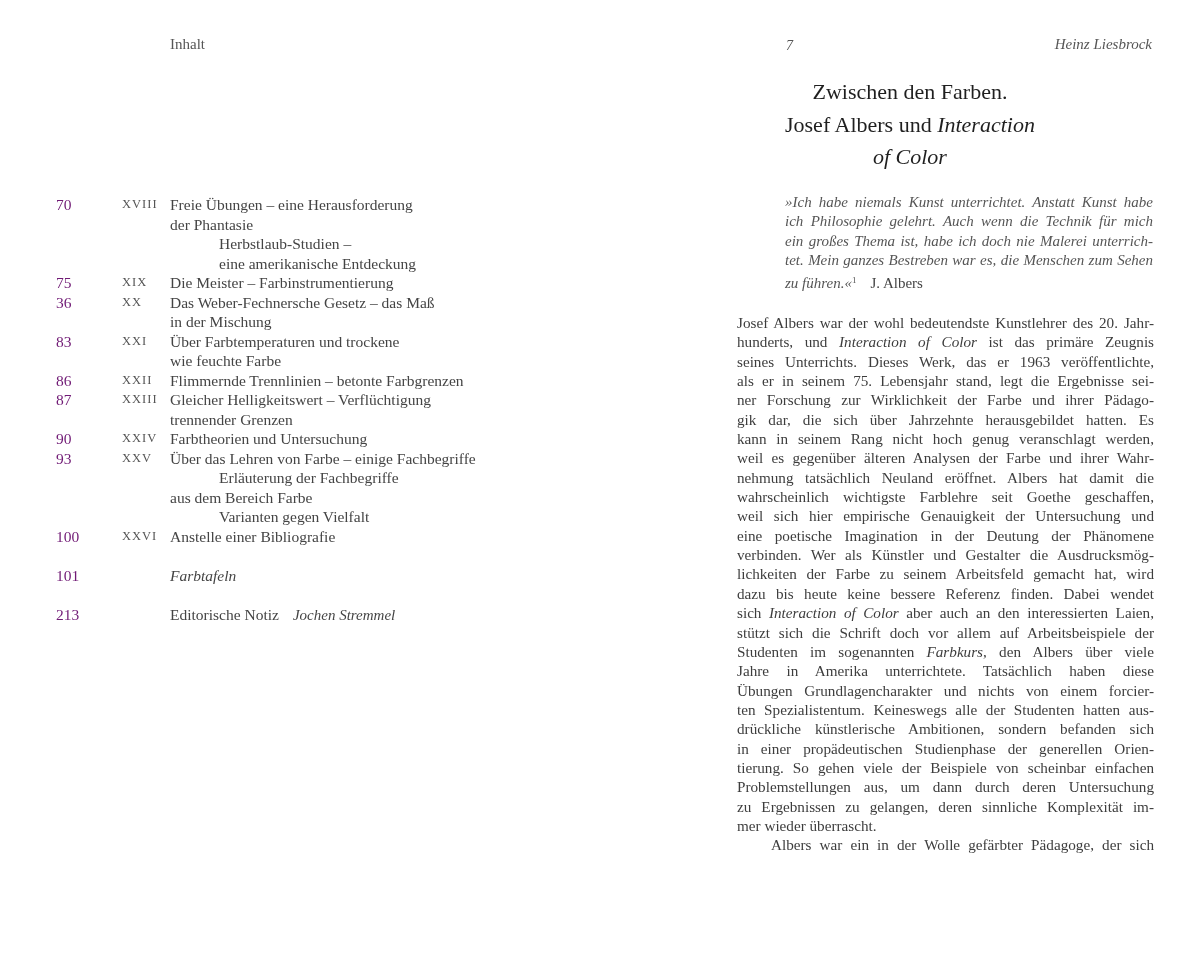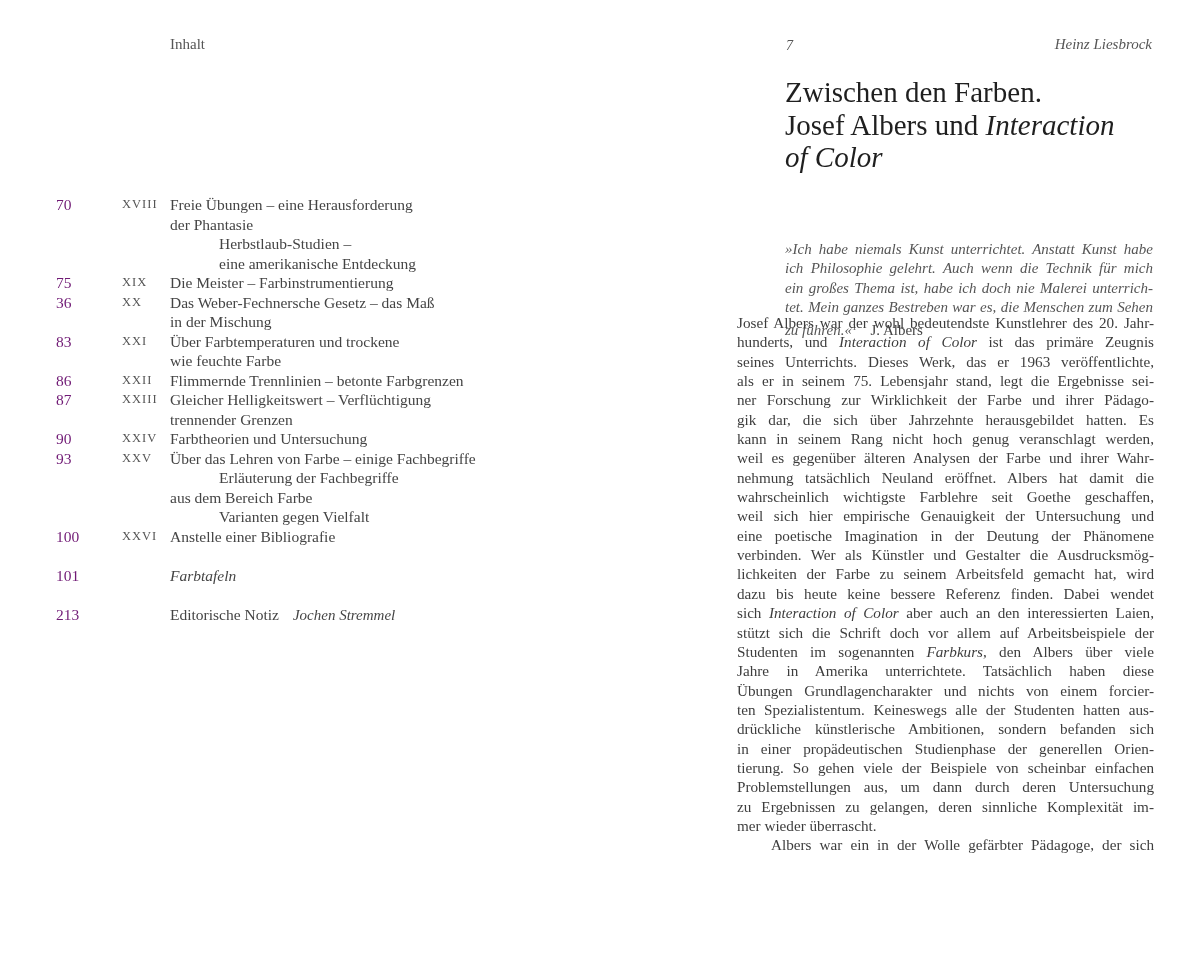--- a/index.html
+++ b/index.html
@@ -18,26 +18,26 @@
   .toc-line.gap { margin-top: 19.5px; }
   .toc-page { position: absolute; left: 8px; color: #701a75; }
   .toc-roman { position: absolute; left: 74px; font-size: 12.5px; letter-spacing: 1px; color: #555; }
   .toc-title { position: absolute; left: 122px; }
   .toc-title.sub { left: 171px; }
   .toc-title.italic { font-style: italic; }
   .toc-author { font-style: italic; margin-left: 14px; font-size: 15px; }
 
   
   .chapter-title { position: absolute; left: 785px; top: 76px; font-family: "Liberation Serif", serif;
-                   font-size: 29px; line-height: 32.5px; color: #1f1f1f; }
+                   font-size: 22px; line-height: 32.5px; color: #1f1f1f; text-align: center; }
   .chapter-title .it { font-style: italic; }
 
   
   .epigraph { position: absolute; left: 785px; top: 193px; width: 368px;
-              font-family: "Liberation Serif", serif; font-size: 15px; line-height: 19.4px; color: #555; margin-top: 47px; }
+              font-family: "Liberation Serif", serif; font-size: 15px; line-height: 19.4px; color: #555; }
   .epigraph .line { height: 19.4px; white-space: nowrap; font-style: italic; }
   .epigraph .just { text-align: justify; text-align-last: justify; white-space: normal; }
   .epigraph sup { font-size: 9px; vertical-align: 5px; font-style: normal; }
   .epigraph .attr { font-style: normal; margin-left: 14px; color: #444; }
 
   
   .body-text { position: absolute; left: 737px; top: 313px; width: 417px;
                font-family: "Liberation Serif", serif; font-size: 15.2px; color: #3d3d3d; }
   .body-text .line { height: 19.35px; line-height: 19.35px; white-space: nowrap;
                      text-align: justify; text-align-last: justify; }

